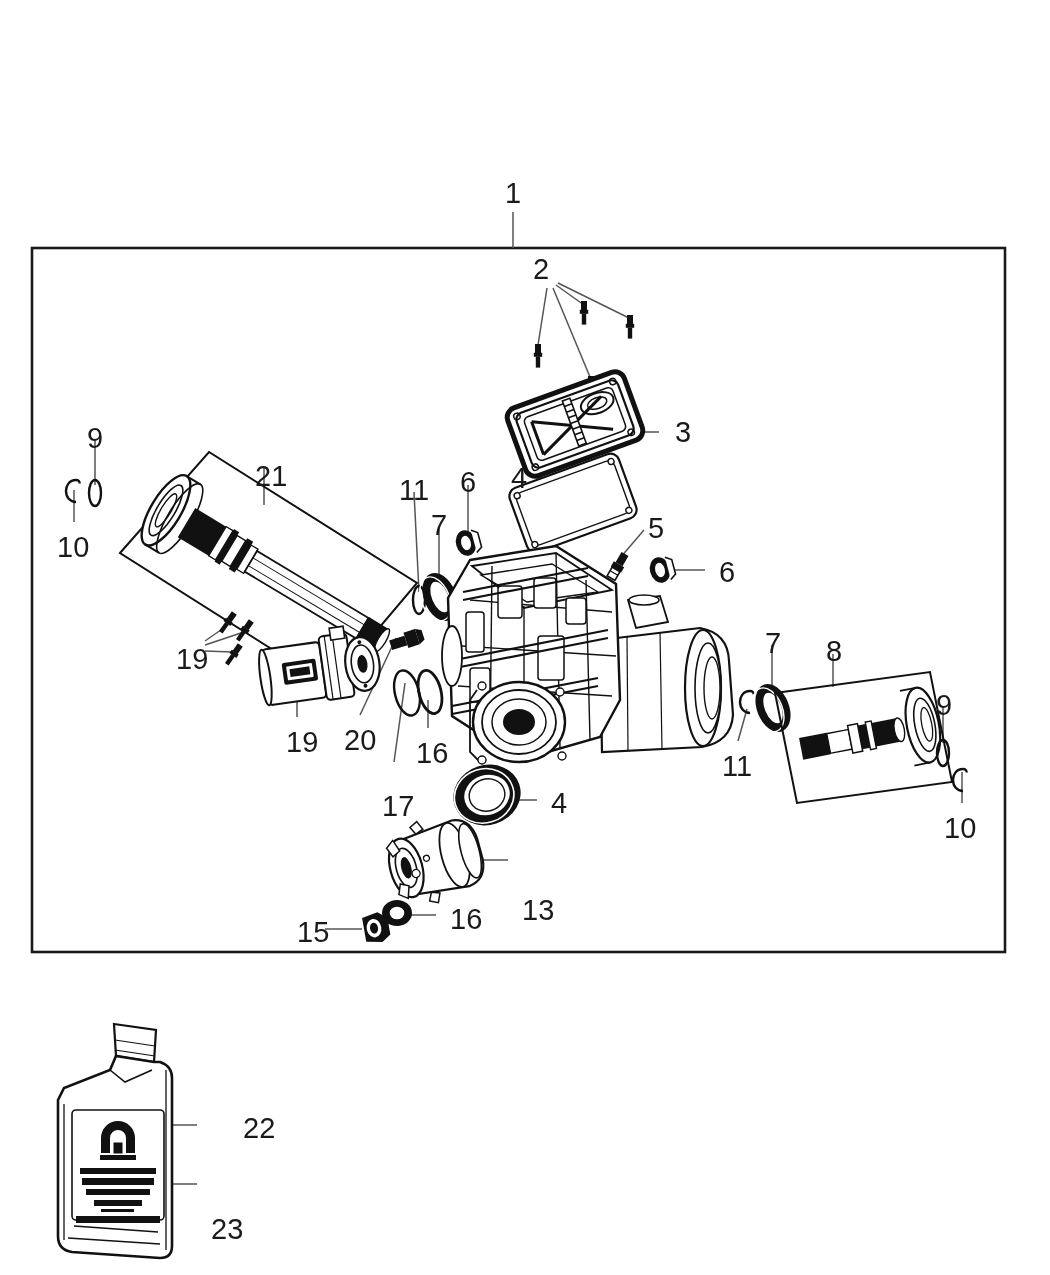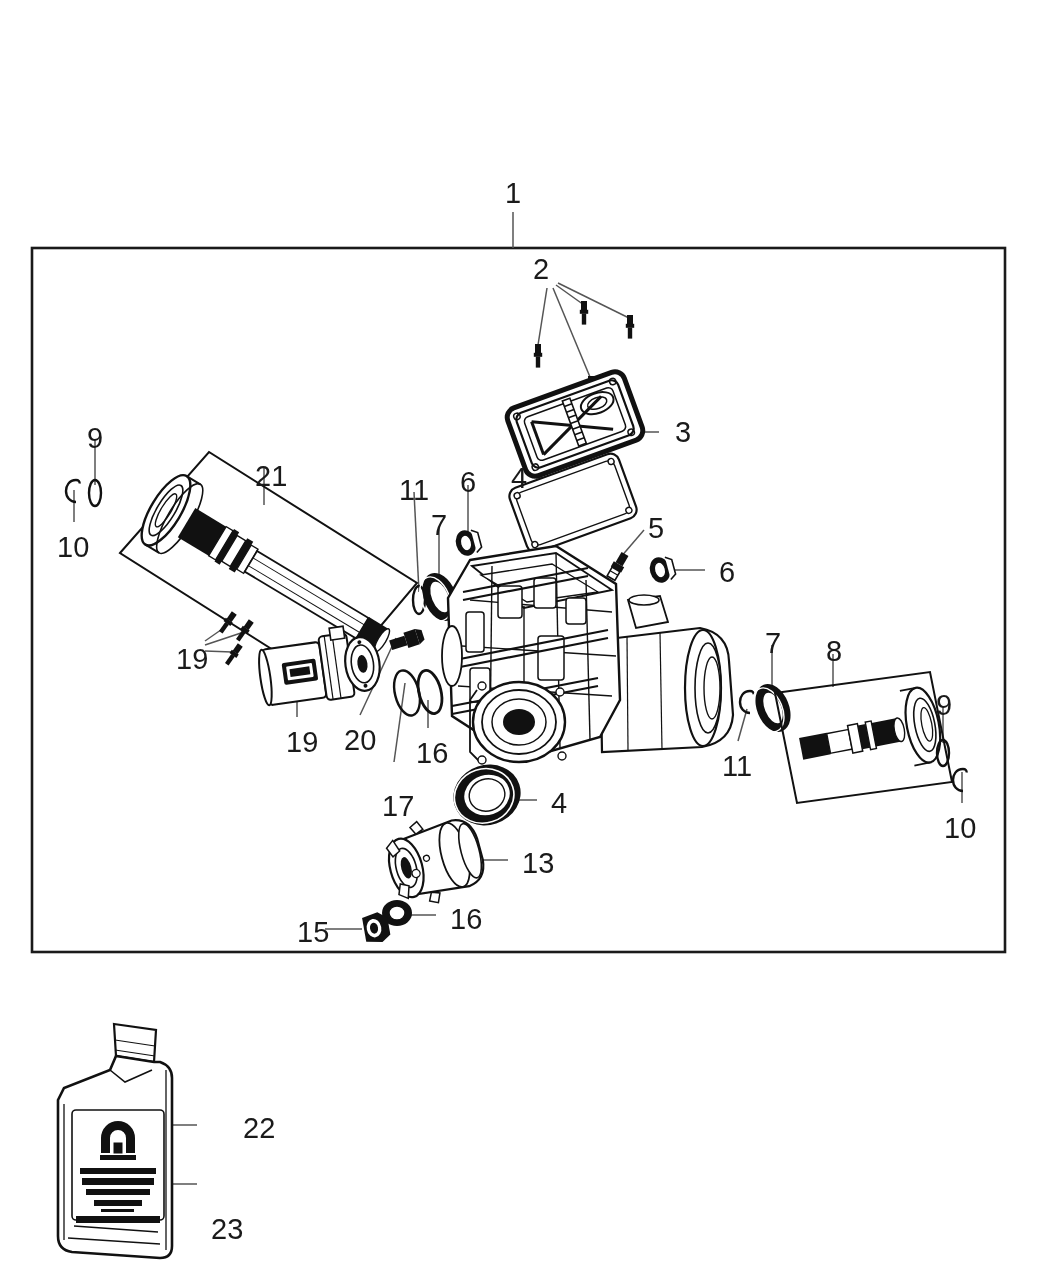--- a/index.html
+++ b/index.html
@@ -442,21 +442,21 @@
 <div class="cal" style="left:431px;top:511px;">7</div>
 <div class="cal" style="left:765px;top:629px;">7</div>
 <div class="cal" style="left:826px;top:637px;">8</div>
 <div class="cal" style="left:87px;top:424px;">9</div>
 <div class="cal" style="left:936px;top:691px;">9</div>
 <div class="cal" style="left:57px;top:533px;">10</div>
 <div class="cal" style="left:944px;top:814px;">10</div>
 <div class="cal" style="left:399px;top:476px;">11</div>
 <div class="cal" style="left:722px;top:752px;">11</div>
 <div class="cal" style="left:551px;top:789px;">4</div>
-<div class="cal" style="left:522px;top:849px;">13</div>
+<div class="cal" style="left:522px;top:896px;">13</div>
 <div class="cal" style="left:450px;top:905px;">16</div>
 <div class="cal" style="left:297px;top:918px;">15</div>
 <div class="cal" style="left:416px;top:739px;">16</div>
 <div class="cal" style="left:382px;top:792px;">17</div>
 <div class="cal" style="left:286px;top:728px;">19</div>
 <div class="cal" style="left:176px;top:645px;">19</div>
 <div class="cal" style="left:344px;top:726px;">20</div>
 <div class="cal" style="left:255px;top:462px;">21</div>
 <div class="cal" style="left:211px;top:1114px;margin-left:32px;">22</div>
 <div class="cal" style="left:211px;top:1215px;">23</div>

